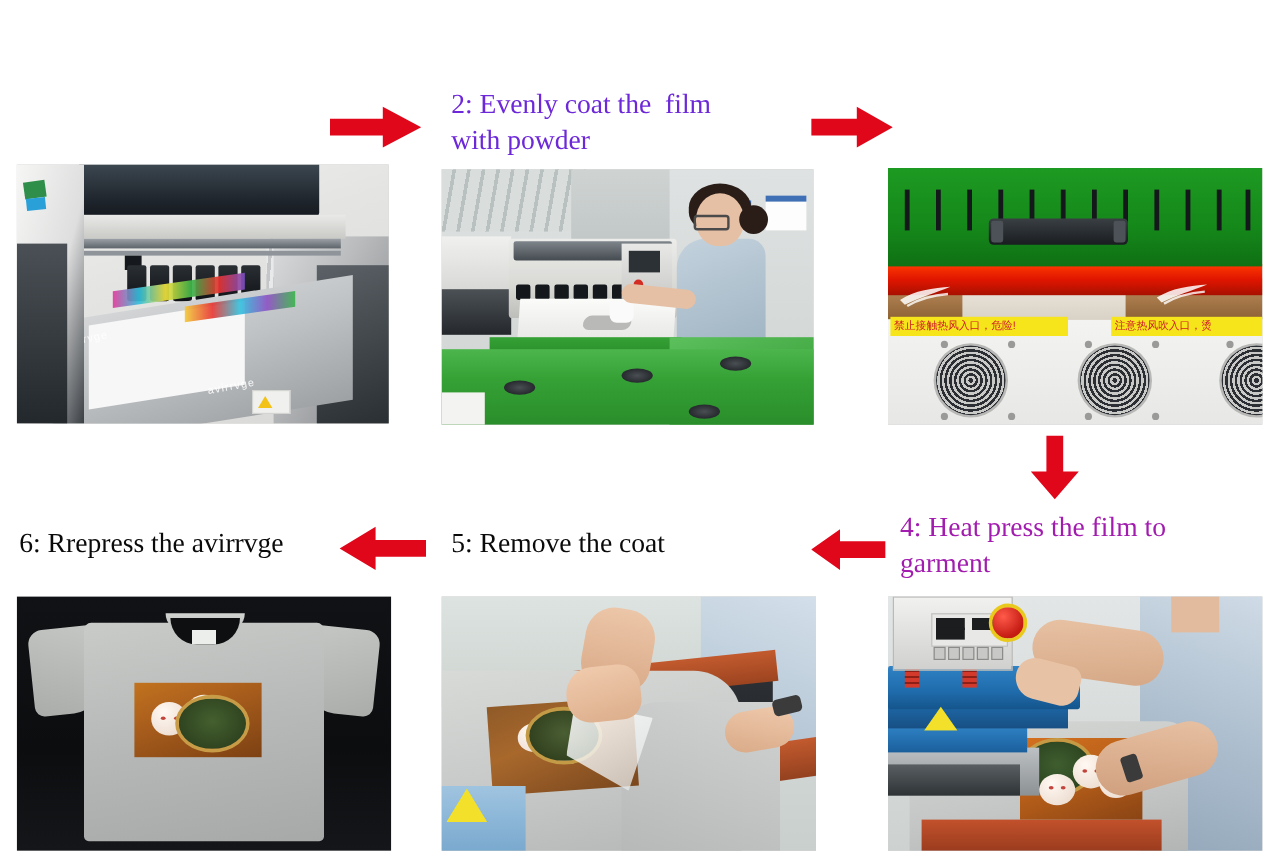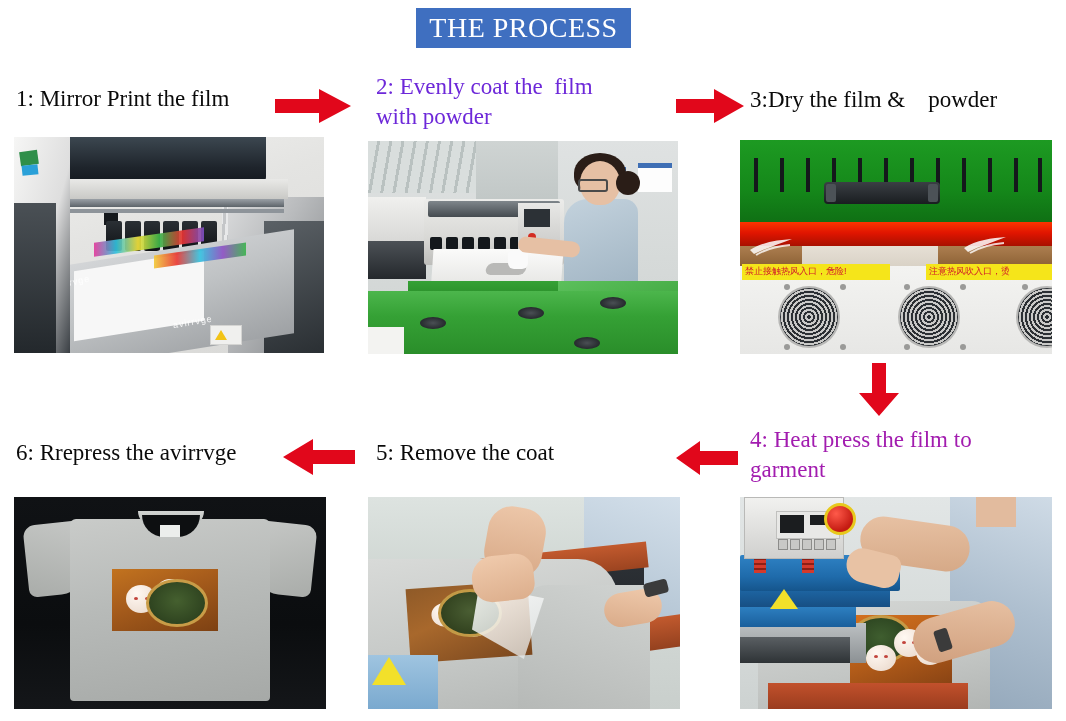--- a/index.html
+++ b/index.html
@@ -179,25 +179,21 @@
   .ts-collar2{left:124px;top:14px;width:66px;height:16px;background:linear-gradient(180deg,#d2d4d2,#b5b8b6);border-radius:0 0 22px 22px;}
   .ts-tag{left:146px;top:28px;width:20px;height:12px;background:#eceeec;}
   .ts-print{left:98px;top:72px;width:106px;height:62px;background:linear-gradient(160deg,#c2731f 0%,#a85d1c 40%,#7d4113 100%);}
   .ts-bowl{left:132px;top:82px;width:56px;height:42px;background:radial-gradient(ellipse at 50% 45%,#45602f 0%,#2f4420 70%);border-radius:50%;border:3px solid #c89c47;}
 </style>
 </head>
 <body style="background: rgb(255, 255, 255);">
 
 <div class="page">
 
-  <div class="title-banner" style="background: rgb(63, 111, 192); color: rgb(255, 255, 255);">
-    <span>THE PROCESS</span>
-  </div>
-
-  <div class="caption cap1" style="color: rgb(10, 10, 10);">1: Mirror Print the film</div>
+
 
   <div class="photo p1">
     <div class="layer pr-bg"></div>
     <div class="layer pr-corr"></div>
     <div class="layer pr-rightpanel"></div>
     <div class="layer pr-rightdark"></div>
     <div class="layer pr-lid"></div>
     <div class="layer pr-topbar"></div>
     <div class="layer pr-rail"></div>
     <div class="layer pr-rail2"></div>
@@ -273,21 +269,20 @@
     <div class="layer ps-fan" style="left:206px;top:196px;"></div>
     <div class="layer" style="left:0;top:186px;width:36px;height:27px;background:#f3f3f1;"></div>
   </div>
 
   <div class="arrow" style="left:676px;top:88px;">
     <svg width="68" height="36" viewBox="0 0 68 36" aria-hidden="true">
       <polygon points="0,11 38,11 38,1 68,18 38,35 38,25 0,25" fill="#e1071b"></polygon>
     </svg>
   </div>
 
-  <div class="caption cap3" style="color: rgb(10, 10, 10);">3:Dry the film &amp;    powder</div>
 
   <div class="photo p3">
     <div class="layer dr-white"></div>
     <div class="layer dr-filmband"></div>
     <div class="layer dr-filmwhite"></div>
     <div class="layer dr-heat"></div>
     <div class="layer dr-green"></div>
     <div class="layer dr-slat" style="left:14px"></div>
     <div class="layer dr-slat" style="left:40px"></div>
     <div class="layer dr-slat" style="left:66px"></div>

